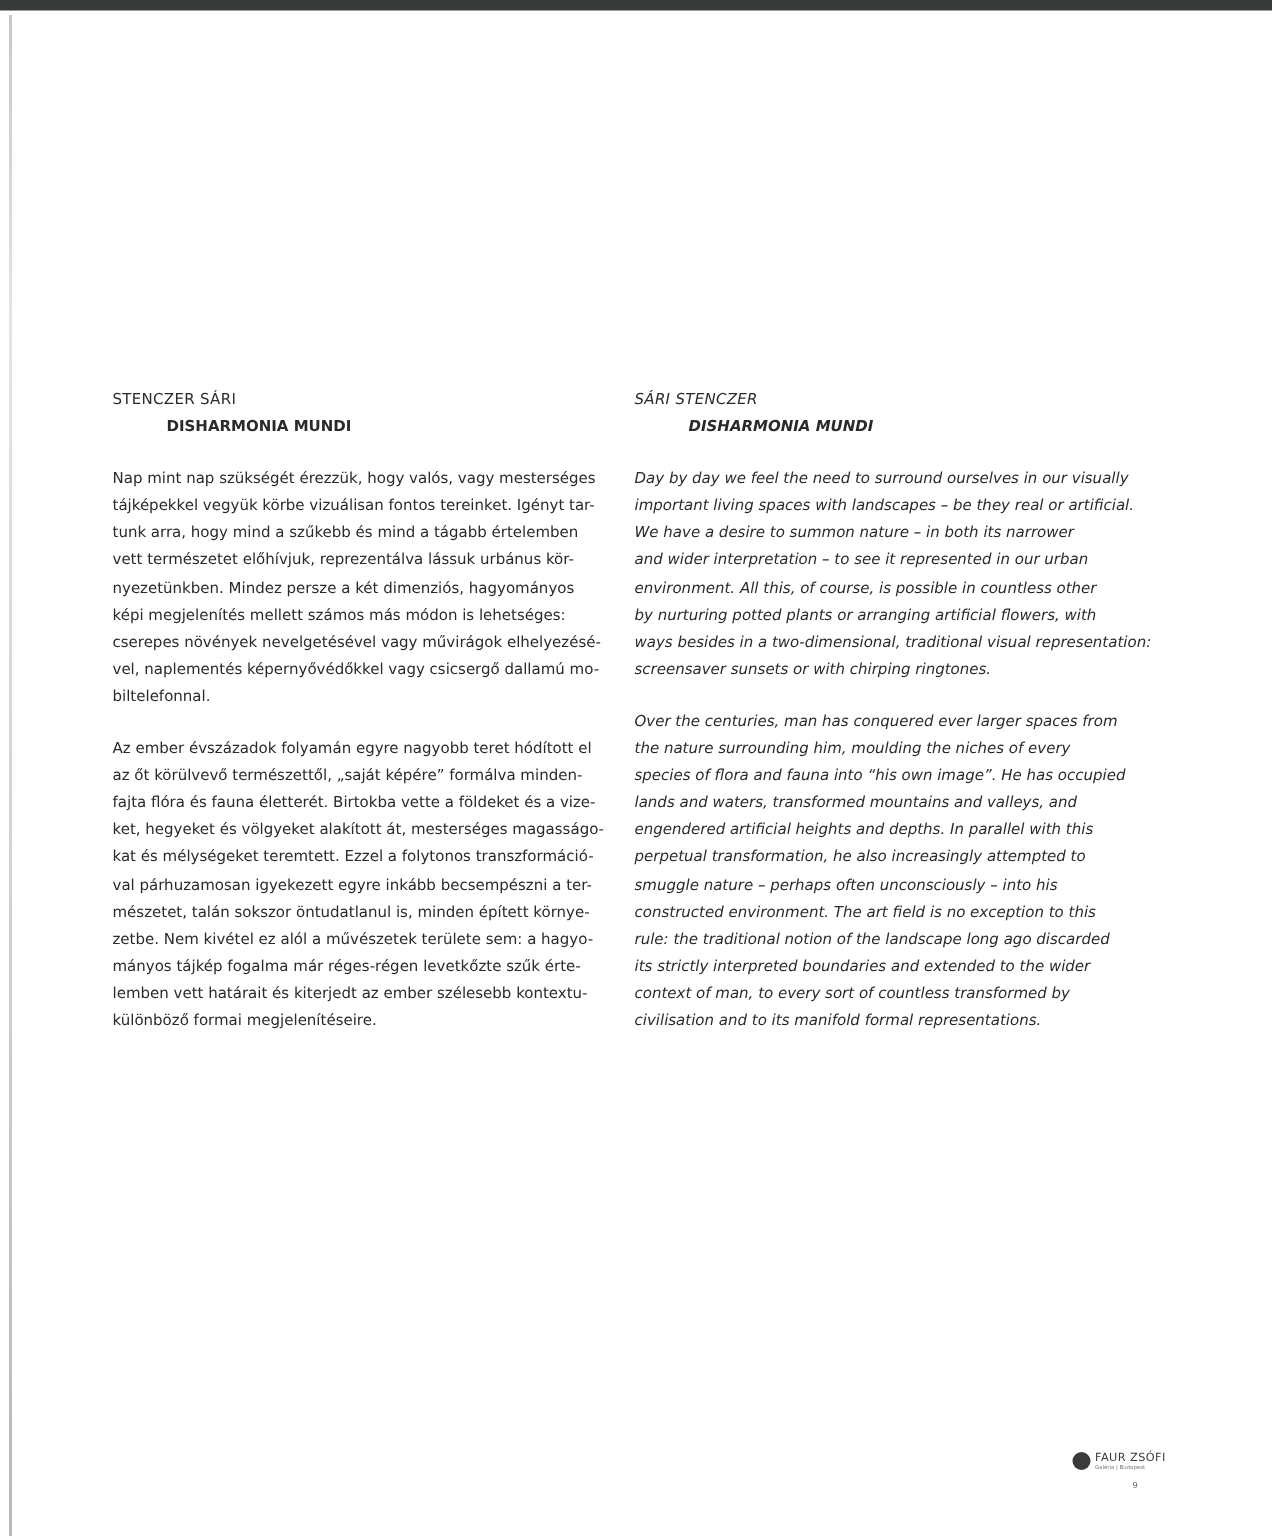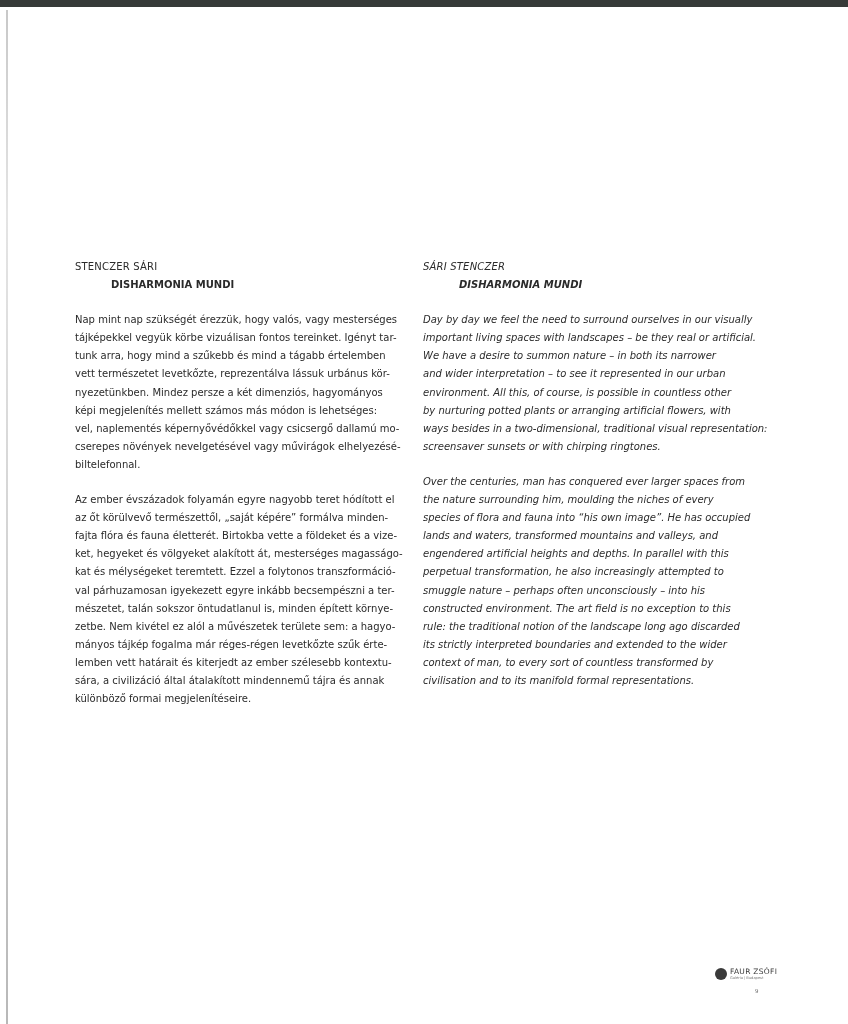--- a/index.html
+++ b/index.html
@@ -117,39 +117,38 @@
 <div class="top-bar"></div>
 <div class="spine-line"></div>
 
 <div class="column col-hu">
   <p class="author">STENCZER SÁRI</p>
   <p class="title">DISHARMONIA MUNDI</p>
   <div class="para para-first">
       <span class="line">Nap mint nap szükségét érezzük, hogy valós, vagy mesterséges</span>
       <span class="line">tájképekkel vegyük körbe vizuálisan fontos tereinket. Igényt tar-</span>
       <span class="line">tunk arra, hogy mind a szűkebb és mind a tágabb értelemben</span>
-      <span class="line">vett természetet levetkőzte, reprezentálva lássuk urbánus kör-</span>
+      <span class="line">vett természetet előhívjuk, reprezentálva lássuk urbánus kör-</span>
       <span class="line">nyezetünkben. Mindez persze a két dimenziós, hagyományos</span>
       <span class="line">képi megjelenítés mellett számos más módon is lehetséges:</span>
+      <span class="line">cserepes növények nevelgetésével vagy művirágok elhelyezésé-</span>
       <span class="line">vel, naplementés képernyővédőkkel vagy csicsergő dallamú mo-</span>
-      <span class="line">cserepes növények nevelgetésével vagy művirágok elhelyezésé-</span>
       <span class="line">biltelefonnal.</span>
     </div>
   <div class="para para-gap">
       <span class="line">Az ember évszázadok folyamán egyre nagyobb teret hódított el</span>
       <span class="line">az őt körülvevő természettől, „saját képére” formálva minden-</span>
       <span class="line">fajta flóra és fauna életterét. Birtokba vette a földeket és a vize-</span>
       <span class="line">ket, hegyeket és völgyeket alakított át, mesterséges magasságo-</span>
       <span class="line">kat és mélységeket teremtett. Ezzel a folytonos transzformáció-</span>
       <span class="line">val párhuzamosan igyekezett egyre inkább becsempészni a ter-</span>
       <span class="line">mészetet, talán sokszor öntudatlanul is, minden épített környe-</span>
       <span class="line">zetbe. Nem kivétel ez alól a művészetek területe sem: a hagyo-</span>
       <span class="line">mányos tájkép fogalma már réges-régen levetkőzte szűk érte-</span>
       <span class="line">lemben vett határait és kiterjedt az ember szélesebb kontextu-</span>
-      <span class="line">sára, a civilizáció által átalakított mindennemű tájra és annak</span>
       <span class="line">különböző formai megjelenítéseire.</span>
     </div>
 </div>
 
 <div class="column col-en">
   <p class="author">SÁRI STENCZER</p>
   <p class="title">DISHARMONIA MUNDI</p>
   <div class="para para-first">
       <span class="line">Day by day we feel the need to surround ourselves in our visually</span>
       <span class="line">important living spaces with landscapes – be they real or artificial.</span>

